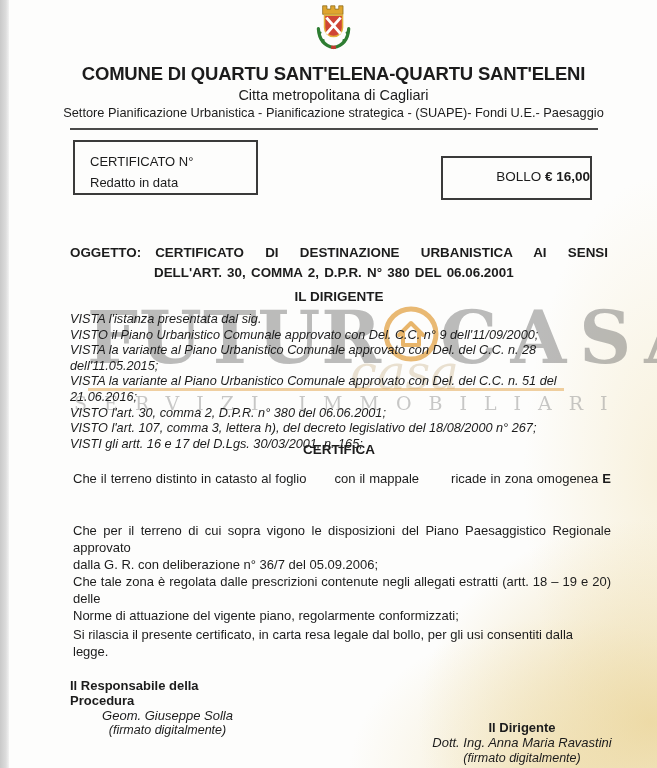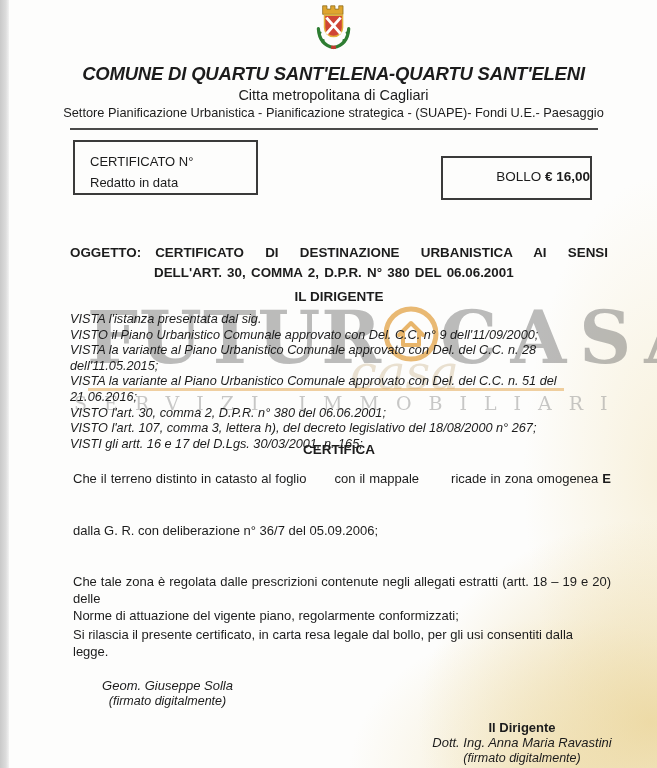--- a/index.html
+++ b/index.html
@@ -23,21 +23,21 @@
   .wm-suffix{letter-spacing:13px;}
   .wm-underline{left:88px;top:388px;width:476px;height:3px;background:rgba(226,162,69,0.5);}
   .wm-script{left:350px;top:344px;font-family:"DejaVu Serif",serif;font-style:italic;
     font-size:48px;color:rgba(190,160,105,0.30);}
   .wm-tagline{left:74px;top:392px;width:573px;font-family:"DejaVu Serif",serif;
     font-size:19px;letter-spacing:17px;color:rgba(140,140,140,0.48);white-space:nowrap;overflow:hidden;}
   
   .content{position:absolute;inset:0;z-index:1;}
   .header{position:absolute;left:30px;right:20px;top:2px;text-align:center;}
   .crest{height:55px;}
-  .title{font-size:18.5px;font-weight:bold;font-style:italic;letter-spacing:-0.2px;margin-top:2px;}
+  .title{font-size:18.5px;font-weight:bold;letter-spacing:-0.2px;margin-top:2px;}
   .subtitle{font-size:14.5px;margin-top:2px;}
   .dept{font-size:12.8px;margin-top:2px;}
   .rule{position:absolute;left:70px;top:128px;width:528px;height:2px;background:#4a4a4a;}
   .cert-box{position:absolute;left:73px;top:140px;width:166px;height:42px;border:2px solid #3a3a3a;
     padding:9px 0 0 15px;font-size:13px;line-height:21px;}
   .bollo-box{position:absolute;left:441px;top:156px;width:147px;height:40px;border:2px solid #3a3a3a;
     text-align:right;line-height:38px;font-size:13.5px;}
   .subject{position:absolute;left:70px;top:243px;width:538px;font-weight:bold;font-size:13.4px;line-height:19px;}
   .subject-line1{display:flex;}
   .subject-label{margin-right:14px;white-space:nowrap;}
@@ -137,33 +137,35 @@
     <div class="para p1">
       <div class="jline">
         <span>Che il terreno distinto in catasto al foglio</span><span class="gap1"></span>
         <span>con il mappale</span><span class="gap2"></span>
         <span>ricade in zona omogenea</span>
         <span class="b">E</span>
       </div>
     </div>
 
     <div class="para p2">
+      <div class="jline">Che per il terreno di cui sopra vigono le disposizioni del Piano Paesaggistico Regionale approvato</div>
       <div>dalla G. R. con deliberazione n° 36/7 del 05.09.2006;</div>
     </div>
 
     <div class="para p3">
       <div class="jline">Che tale zona è regolata dalle prescrizioni contenute negli allegati estratti (artt. 18 – 19 e 20) delle</div>
       <div>Norme di attuazione del vigente piano, regolarmente conformizzati;</div>
     </div>
 
     <div class="para p4">
       <div>Si rilascia il presente certificato, in carta resa legale dal bollo, per gli usi consentiti dalla legge.</div>
     </div>
 
     <div class="sig-left">
+      <div class="sig-title">Il Responsabile della Procedura</div>
       <div class="sig-name">Geom. Giuseppe Solla</div>
       <div class="sig-note">(firmato digitalmente)</div>
     </div>
 
     <div class="sig-right">
       <div class="sig-title">Il Dirigente</div>
       <div class="sig-name">Dott. Ing. Anna Maria Ravastini</div>
       <div class="sig-note">(firmato digitalmente)</div>
     </div>
 

